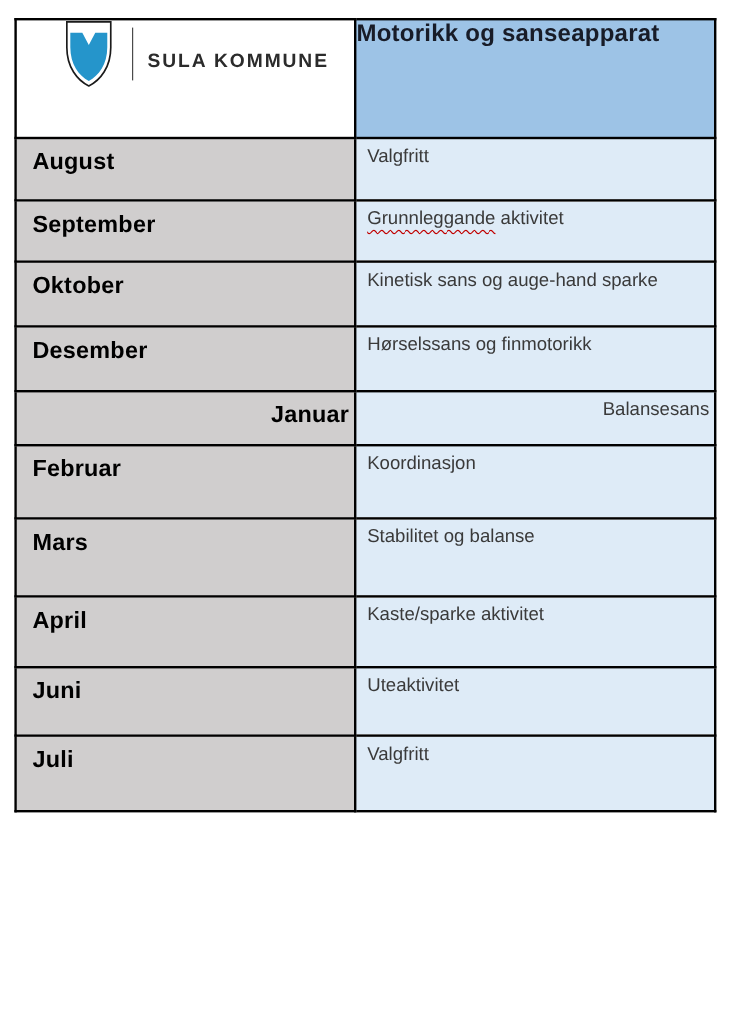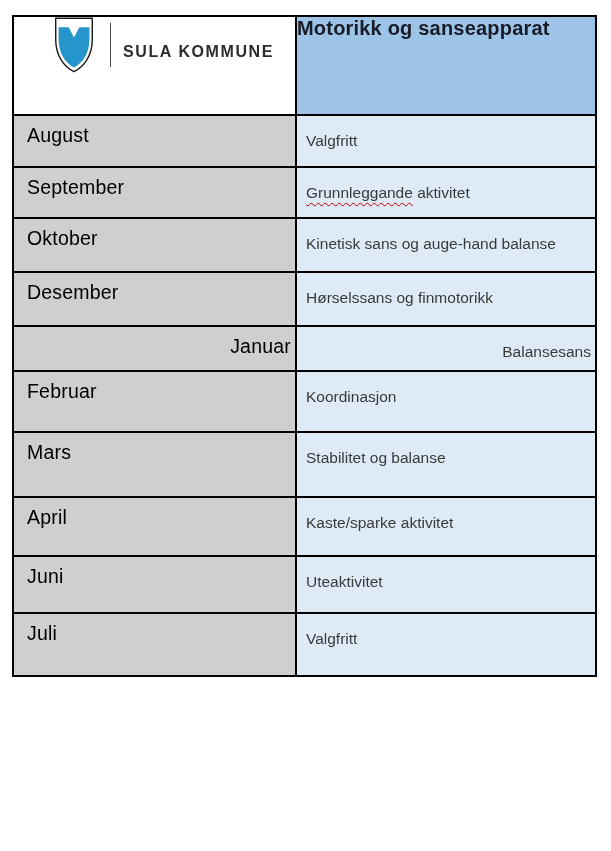--- a/index.html
+++ b/index.html
@@ -73,27 +73,27 @@
     font-weight: bold;
     color: var(--title-ink);
     letter-spacing: 0.2px;
   }
 
   
   td.month-cell {
     background: var(--month-gray);
     padding: 8px 4px 0 13px;
     font-size: 19.5px;
-    font-weight: normal;
+    font-weight: bold;
     color: #000000;
     letter-spacing: 0.2px;
   }
   td.activity-cell {
     background: var(--activity-blue);
-    padding: 16px 4px 0 9px;
+    padding: 6px 4px 0 9px;
     font-size: 15.5px;
     color: var(--activity-ink);
   }
   .squiggle {
     text-decoration: underline;
     text-decoration-style: wavy;
     text-decoration-color: var(--squiggle-red);
     text-decoration-thickness: 1px;
     text-underline-offset: 4px;
   }
@@ -142,21 +142,21 @@
     <td class="activity-cell"><span>Valgfritt</span></td>
   </tr>
 
   <tr>
     <td class="month-cell"><span>September</span></td>
     <td class="activity-cell"><span><span class="squiggle">Grunnleggande</span> aktivitet</span></td>
   </tr>
 
   <tr>
     <td class="month-cell"><span>Oktober</span></td>
-    <td class="activity-cell"><span>Kinetisk sans og auge-hand balanse</span></td>
+    <td class="activity-cell"><span>Kinetisk sans og auge-hand sparke</span></td>
   </tr>
 
 
   <tr>
     <td class="month-cell"><span>Desember</span></td>
     <td class="activity-cell"><span>Hørselssans og finmotorikk</span></td>
   </tr>
 
   <tr>
     <td class="month-cell"><span>Januar</span></td>

